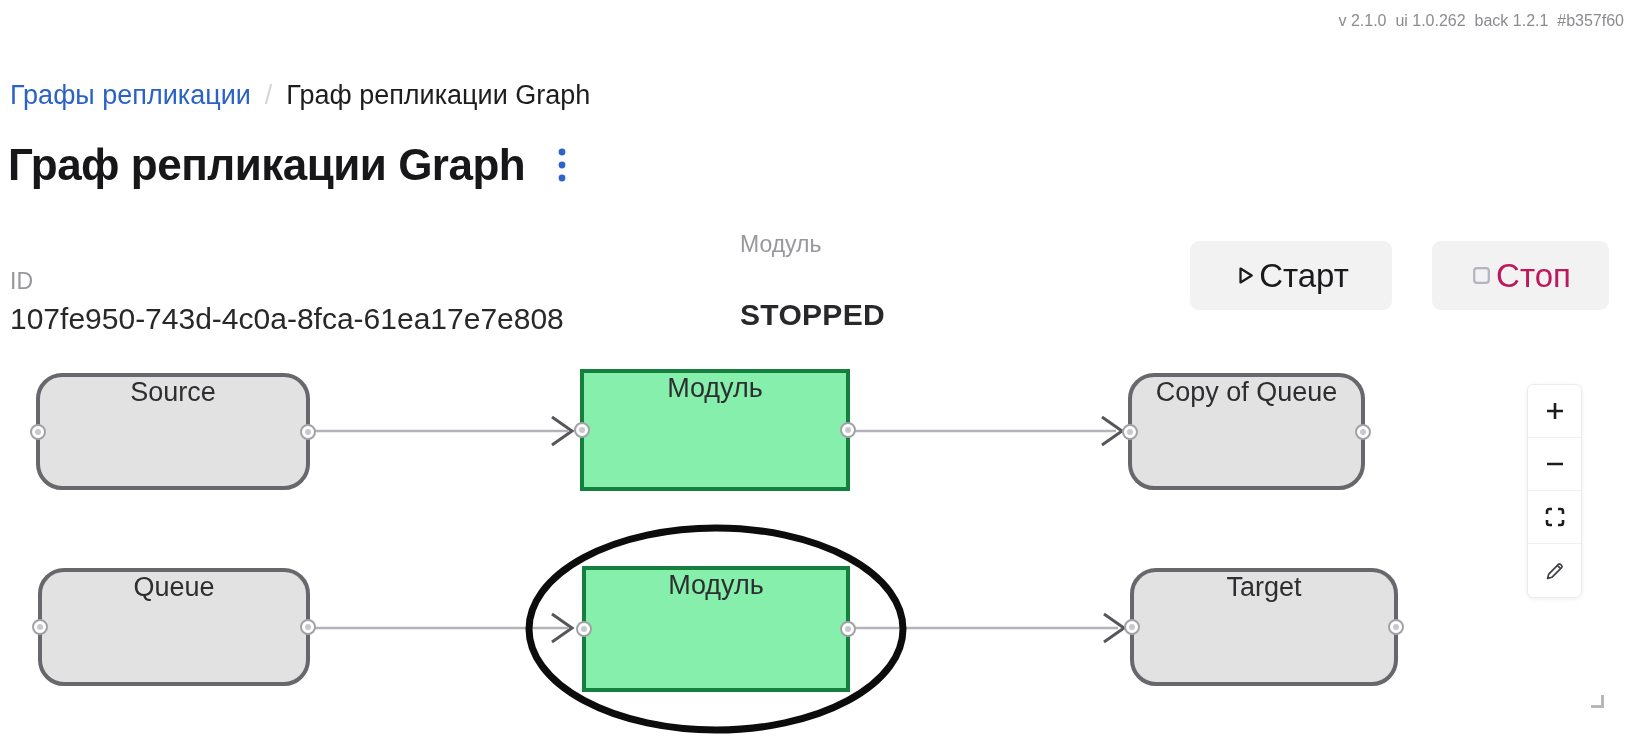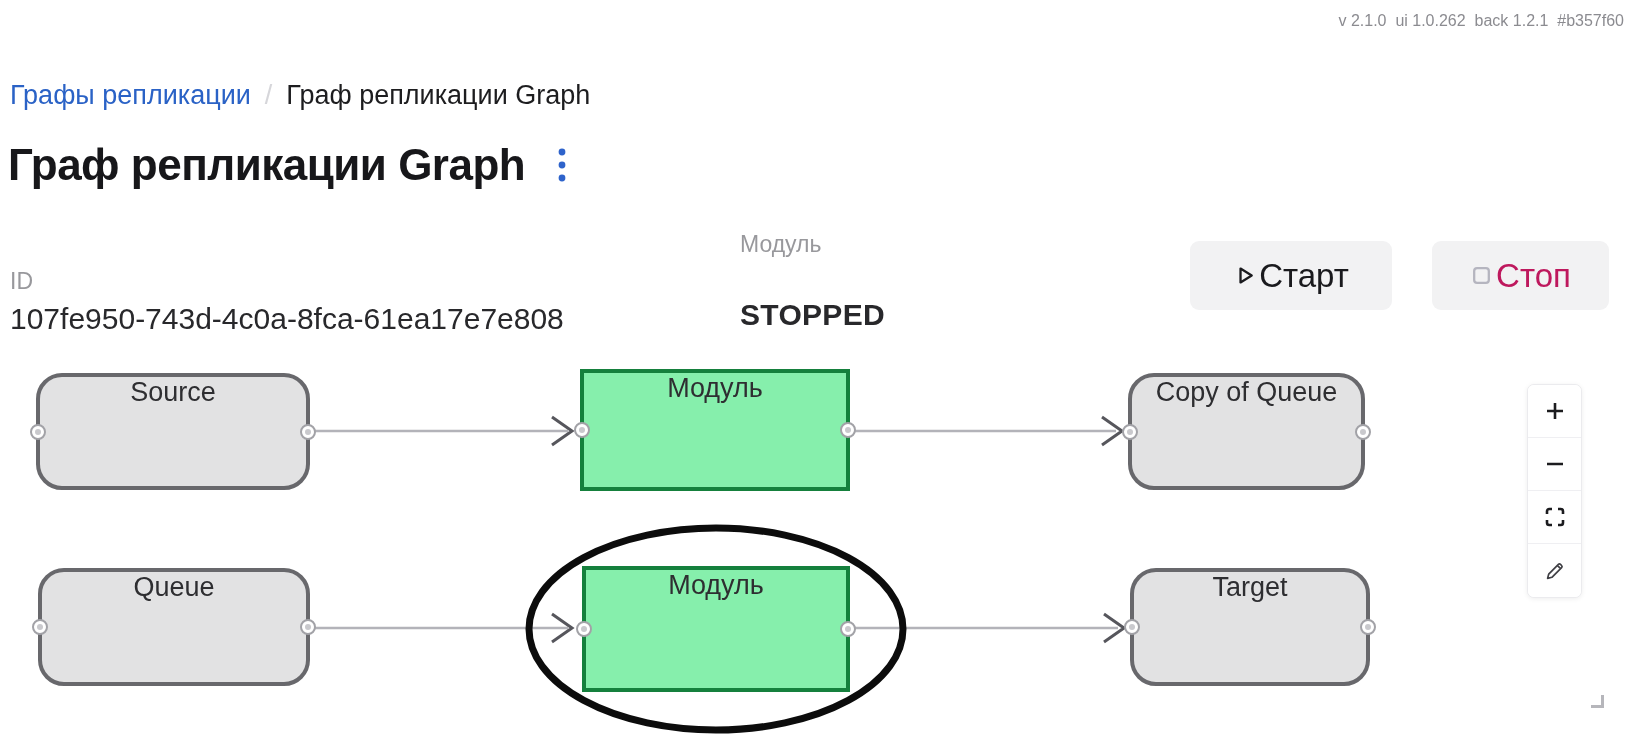--- a/index.html
+++ b/index.html
@@ -182,21 +182,21 @@
       <span class="node-label">Queue</span>
       <span class="handle handle-right"></span>
     </div>
 
     <div class="node node-rect" style="left:582px; top:236px; width:268px; height:126px;">
       <span class="handle handle-left"></span>
       <span class="node-label">Модуль</span>
       <span class="handle handle-right"></span>
     </div>
 
-    <div class="node node-rounded" style="left:1130px; top:238px; width:240px; height:118px;">
+    <div class="node node-rounded" style="left:1130px; top:238px; width:268px; height:118px;">
       <span class="handle handle-left"></span>
       <span class="node-label">Target</span>
       <span class="handle handle-right"></span>
     </div>
 
     <svg class="layer annotation-layer" width="1637" height="413" viewBox="0 0 1637 413">
       <ellipse cx="716" cy="299" rx="187" ry="101" fill="none" stroke="#0c0c0c" stroke-width="7"></ellipse>
     </svg>
 
     <div class="controls">

